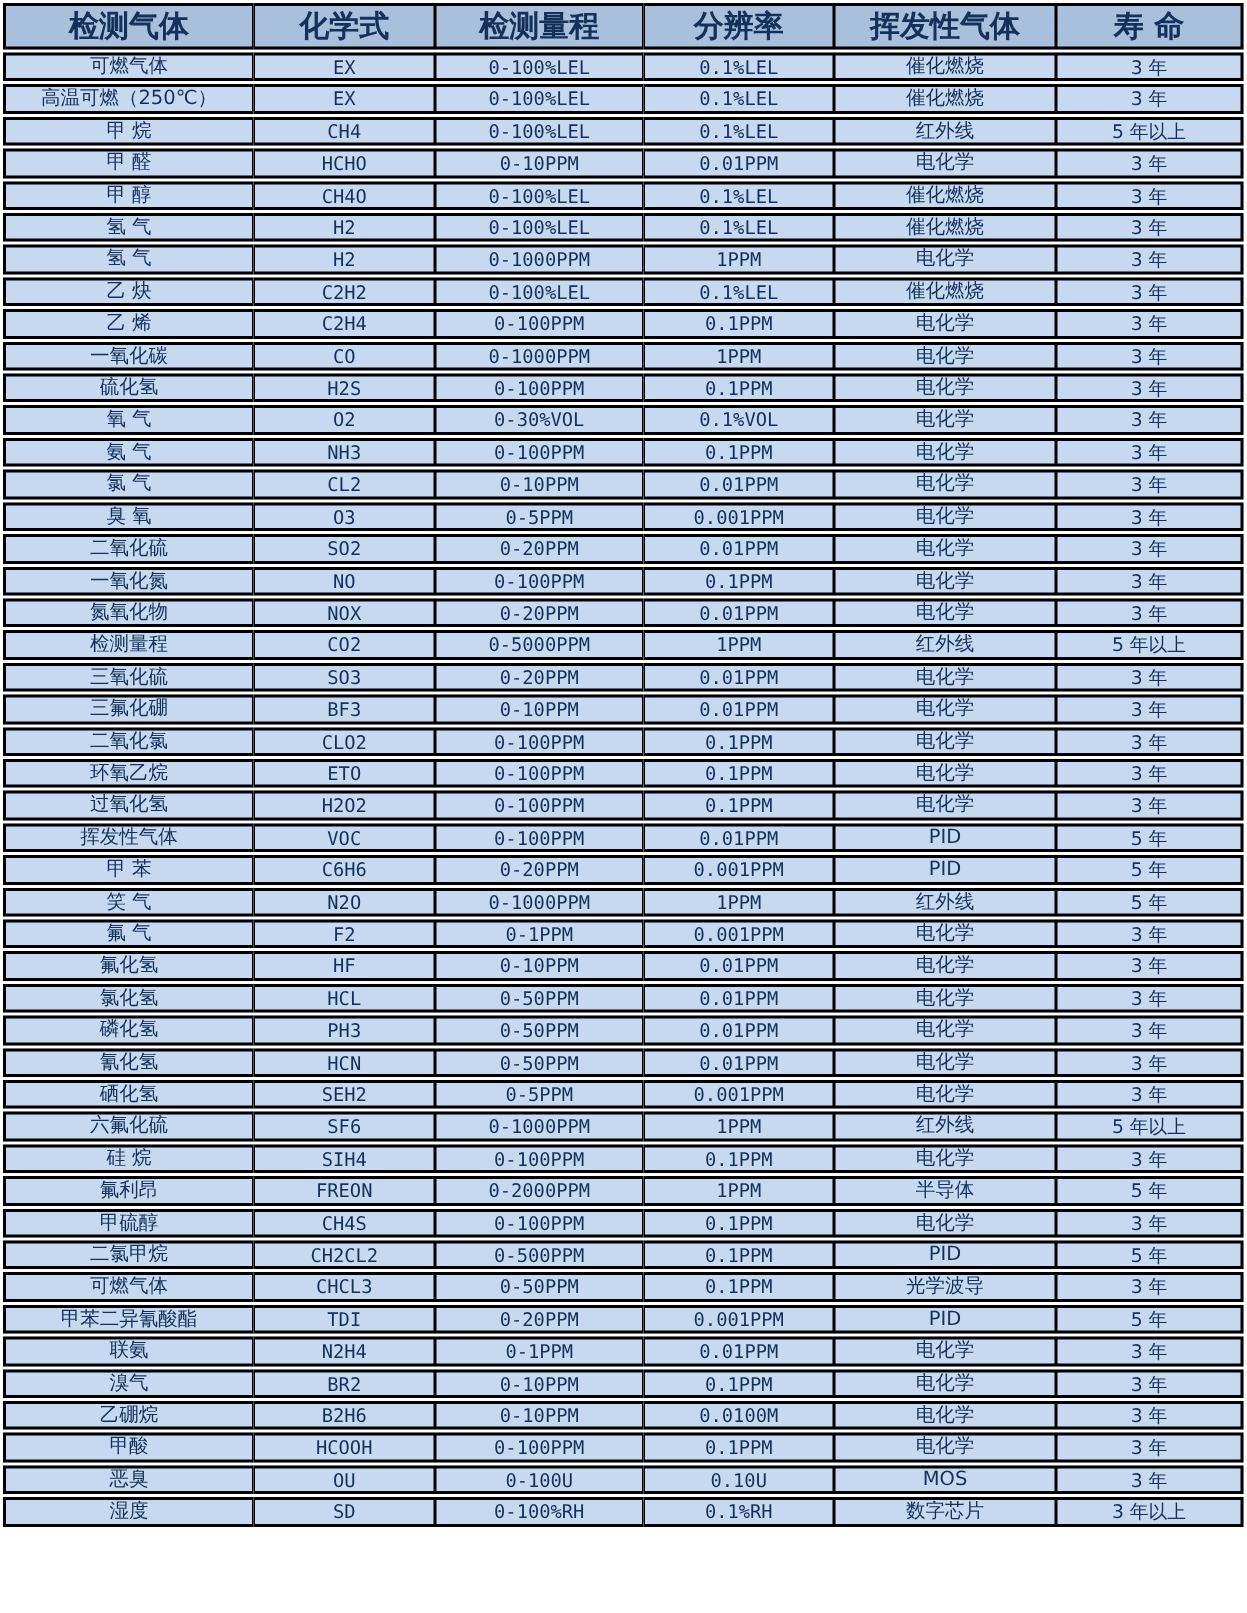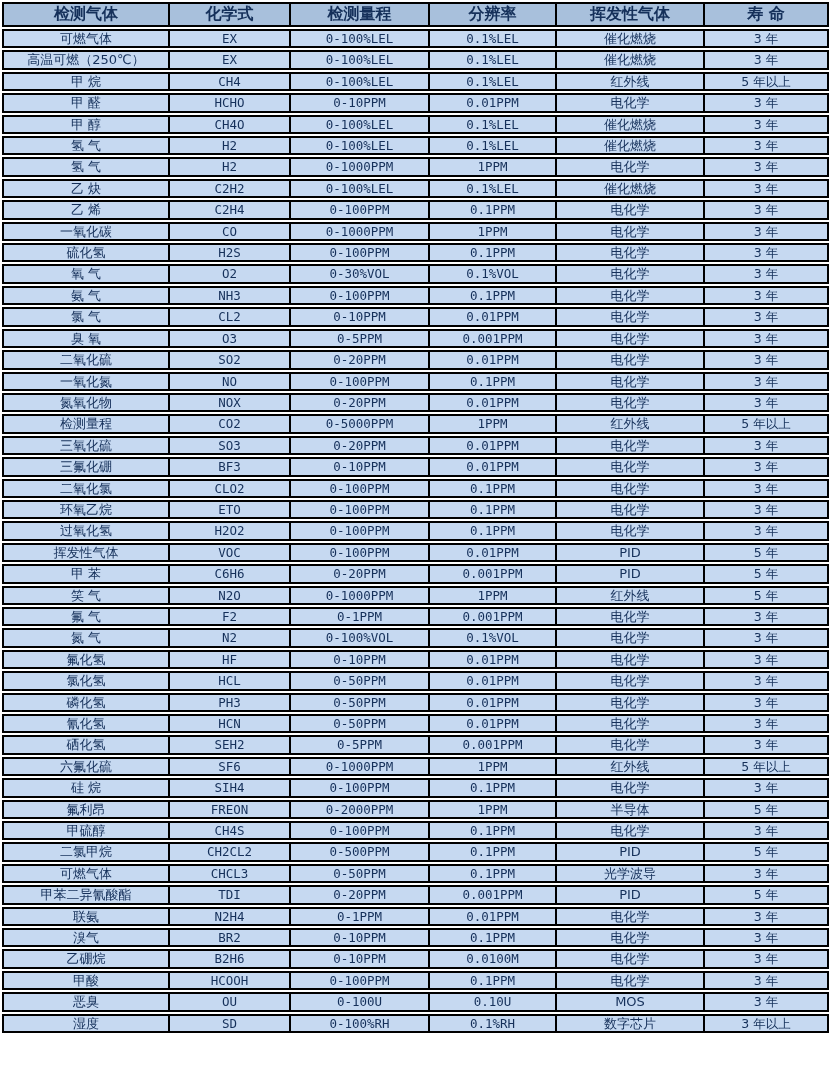--- a/index.html
+++ b/index.html
@@ -32,21 +32,21 @@
     border-bottom: 2px solid var(--border-color);
     border-left: 1px solid var(--border-color);
     border-right: 1px solid var(--border-color);
   }
   th:first-child, td:first-child { border-left-width: 2px; }
   th:last-child, td:last-child { border-right-width: 2px; margin-top: 21px; }
   th {
     background: var(--header-bg);
     height: 21px;
     font-family: "DejaVu Sans", "Liberation Sans", sans-serif;
-    font-size: 16px;
+    font-size: 20px;
     font-weight: bold;
   }
   td {
     background: var(--row-bg);
     height: 15.4px;
     line-height: 15.4px;
   }
   td.c0, td.c4 {
     font-family: "DejaVu Sans", "Liberation Sans", sans-serif;
     font-size: 13px;
@@ -301,28 +301,20 @@
       </tr>
       <tr>
         <td class="c0">氟 气</td>
         <td class="c1">F2</td>
         <td class="c2">0-1PPM</td>
         <td class="c3">0.001PPM</td>
         <td class="c4">电化学</td>
         <td class="c5">3 年</td>
       </tr>
       <tr>
-        <td class="c0">氮 气</td>
-        <td class="c1">N2</td>
-        <td class="c2">0-100%VOL</td>
-        <td class="c3">0.1%VOL</td>
-        <td class="c4">电化学</td>
-        <td class="c5">3 年</td>
-      </tr>
-      <tr>
         <td class="c0">氟化氢</td>
         <td class="c1">HF</td>
         <td class="c2">0-10PPM</td>
         <td class="c3">0.01PPM</td>
         <td class="c4">电化学</td>
         <td class="c5">3 年</td>
       </tr>
       <tr>
         <td class="c0">氯化氢</td>
         <td class="c1">HCL</td>

